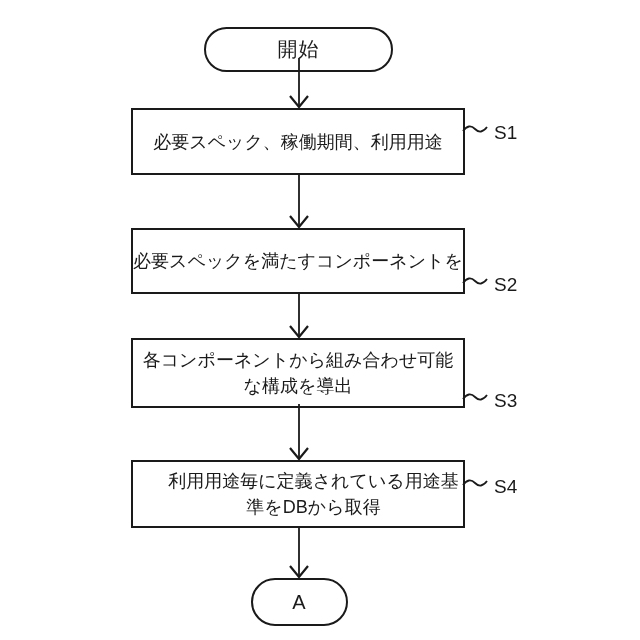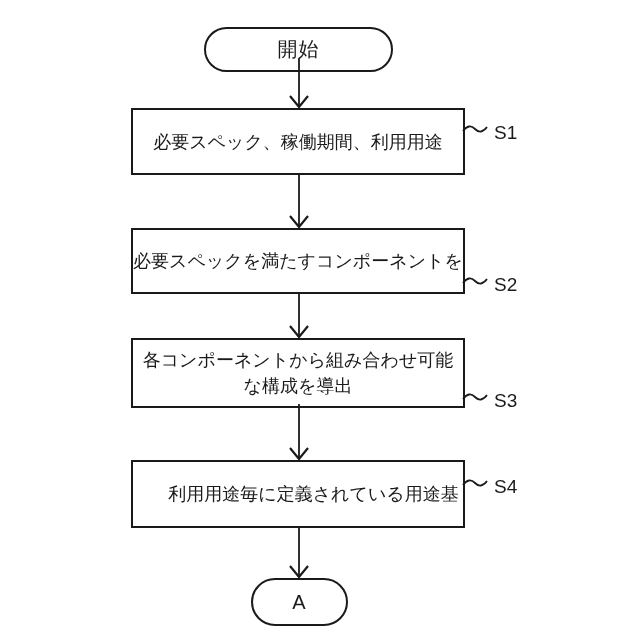--- a/index.html
+++ b/index.html
@@ -133,20 +133,21 @@
     <span>S3</span>
   </div>
 
   <svg class="arrow arrow-4" width="24" height="56" viewBox="0 0 24 56">
     <line x1="12" y1="0" x2="12" y2="54" stroke="#1a1a1a" stroke-width="1.8"></line>
     <polyline points="3,44 12,55 21,44" fill="none" stroke="#1a1a1a" stroke-width="2.2"></polyline>
   </svg>
 
   <div class="process box-s4">
     <span class="pline">利用用途毎に定義されている用途基</span>
+    <span class="pline">準をDBから取得</span>
   </div>
   <div class="steplabel lbl-s4">
     <svg class="tilde" width="26" height="14" viewBox="0 0 26 14">
       <path d="M1 9 Q 7 1, 13 7 T 25 5" fill="none" stroke="#1a1a1a" stroke-width="1.8"></path>
     </svg>
     <span>S4</span>
   </div>
 
   <svg class="arrow arrow-5" width="24" height="50" viewBox="0 0 24 50">
     <line x1="12" y1="0" x2="12" y2="48" stroke="#1a1a1a" stroke-width="1.8"></line>

